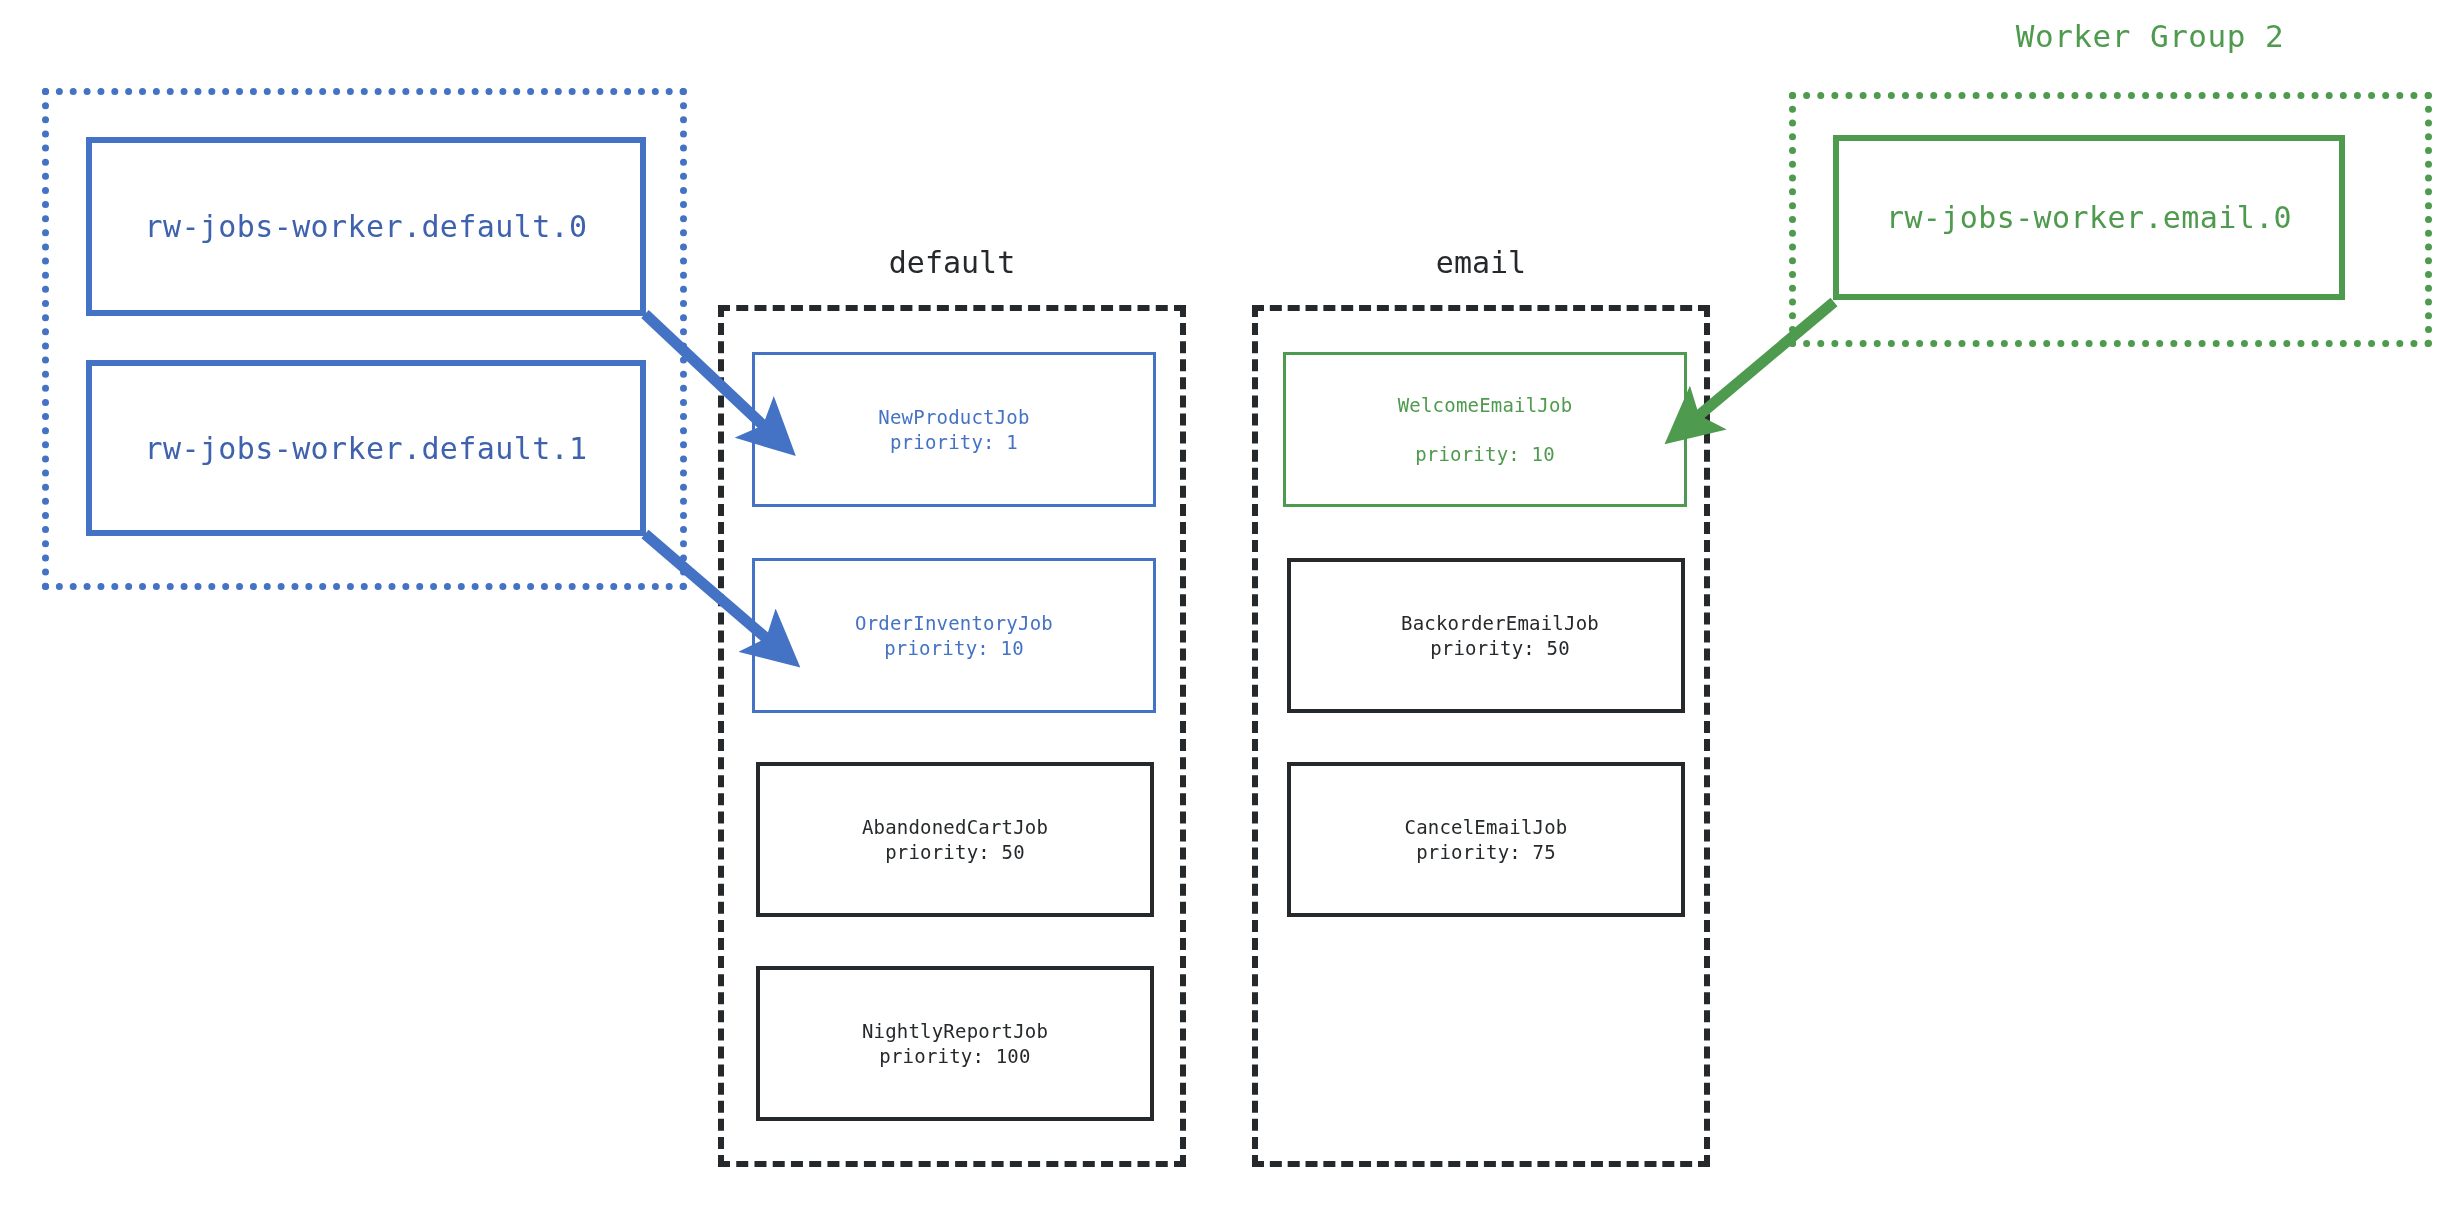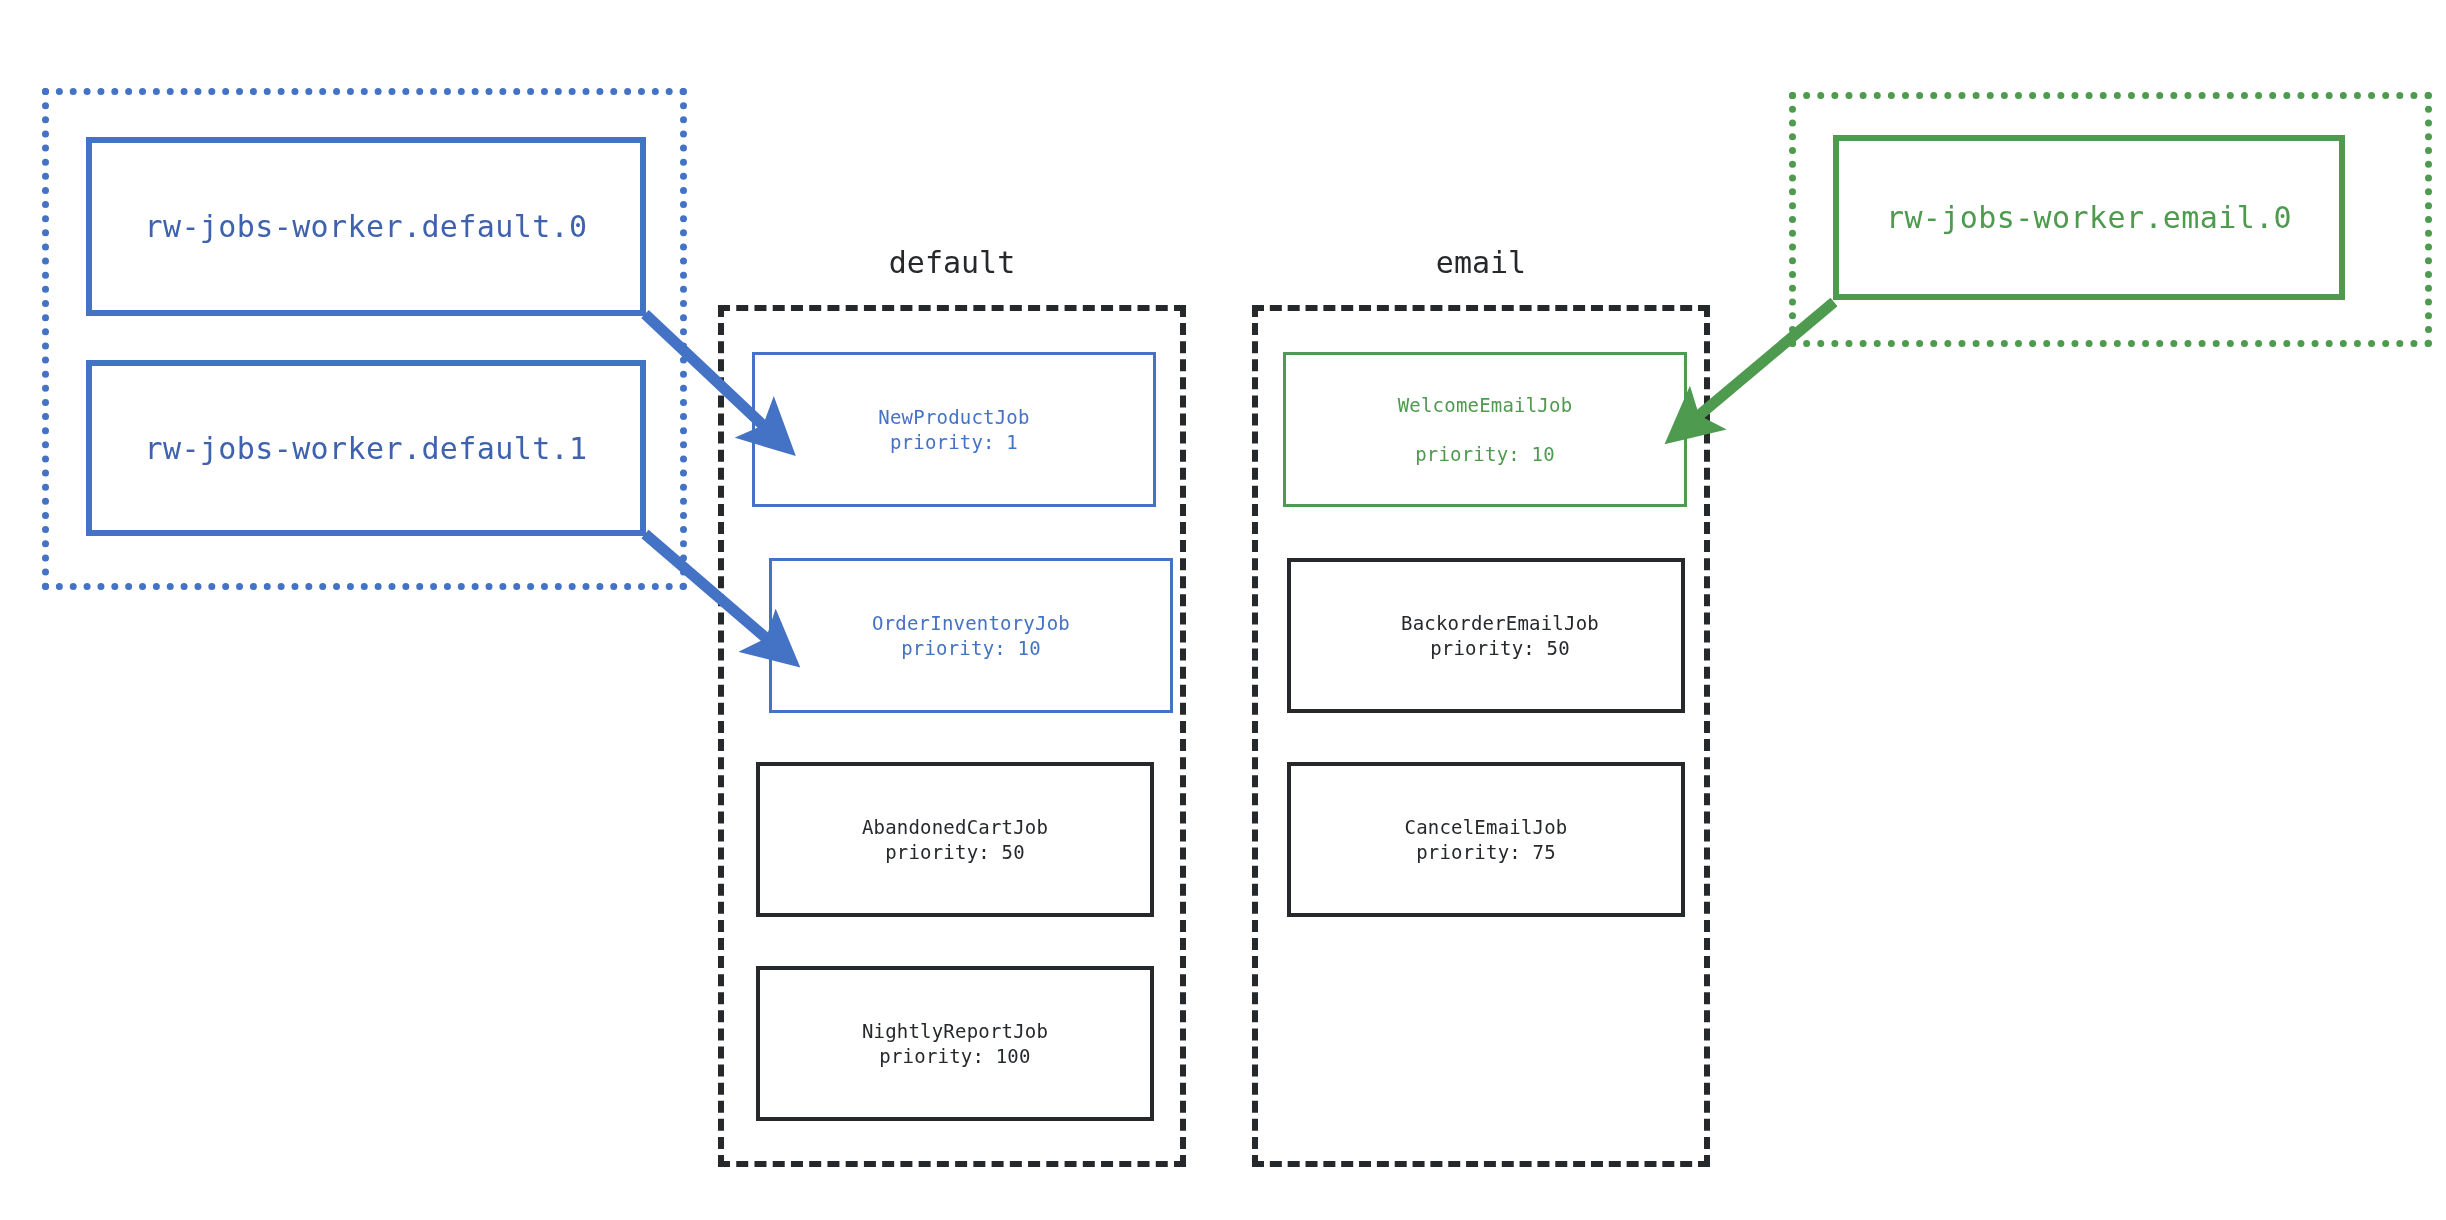--- a/index.html
+++ b/index.html
@@ -124,37 +124,38 @@
   <div class="worker-group blue" style="left:42px; top:88px; width:645px; height:502px;"></div>
 
   <div class="worker-box blue" style="left:86px; top:137px; width:560px; height:179px;text-align:right;">
     <span>rw-jobs-worker.default.0</span>
   </div>
 
   <div class="worker-box blue" style="left:86px; top:360px; width:560px; height:176px;">
     <span>rw-jobs-worker.default.1</span>
   </div>
 
+  <div class="group-label green" style="left:1890px; top:18px; width:520px;">Worker Group 2</div>
 
   <div class="worker-group green" style="left:1789px; top:92px; width:643px; height:255px;"></div>
 
   <div class="worker-box green" style="left:1833px; top:135px; width:512px; height:165px;">
     <span>rw-jobs-worker.email.0</span>
   </div>
 
   <div class="queue-title" style="left:718px; top:245px; width:468px;">default</div>
 
   <div class="queue" style="left:718px; top:305px; width:468px; height:862px;"></div>
 
   <div class="job-box blue" style="left:752px; top:352px; width:404px; height:155px;">
     <span class="job-line">NewProductJob</span>
     <span class="job-line">priority: 1</span>
   </div>
 
-  <div class="job-box blue" style="left:769px; top:558px; width:404px; height:155px;">
+  <div class="job-box blue" style="left:752px; top:558px; width:404px; height:155px;">
     <span class="job-line">OrderInventoryJob</span>
     <span class="job-line">priority: 10</span>
   </div>
 
   <div class="job-box plain" style="left:756px; top:762px; width:398px; height:155px;">
     <span class="job-line">AbandonedCartJob</span>
     <span class="job-line">priority: 50</span>
   </div>
 
   <div class="job-box plain" style="left:756px; top:966px; width:398px; height:155px;">

